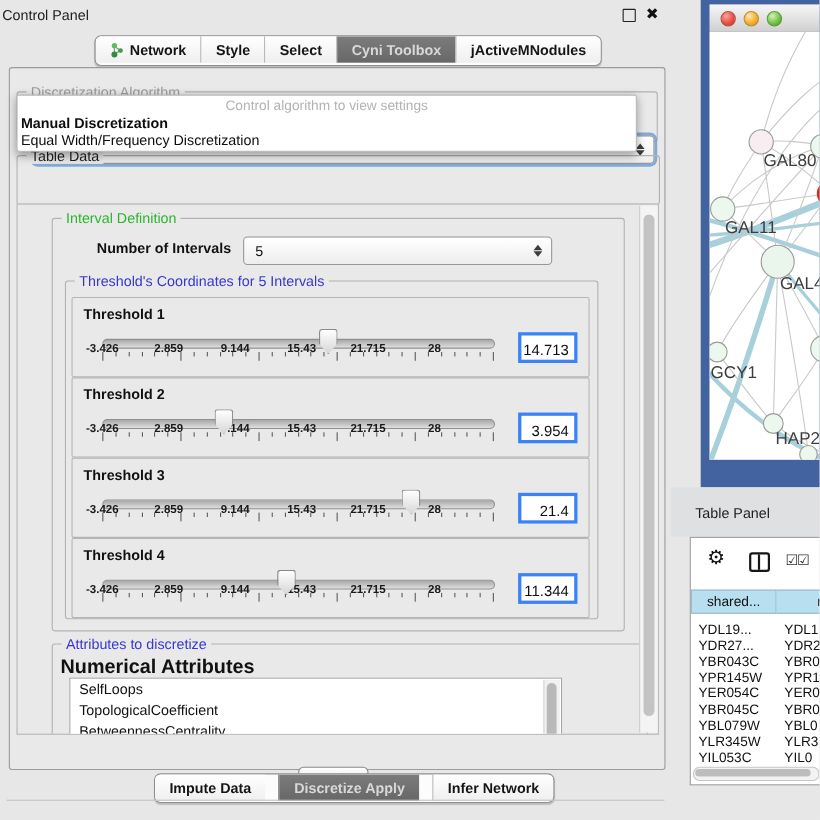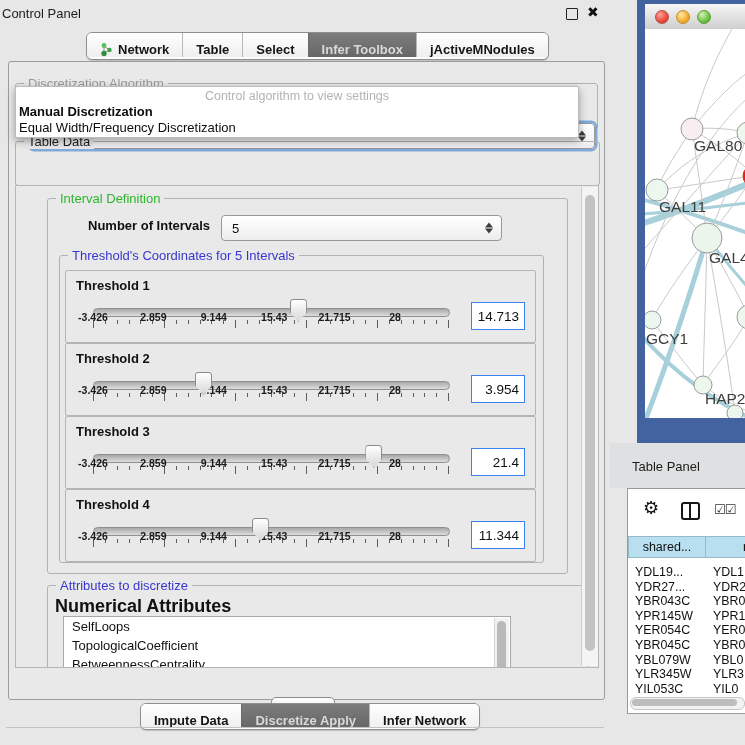--- a/index.html
+++ b/index.html
@@ -11,26 +11,26 @@
   }
   
   .cp{position:absolute;left:0;top:0;width:610px;height:745px;background:#e7e7e7;}
   .cp-titlebar{position:absolute;left:0;top:0;width:610px;height:26px;}
   .cp-title{position:absolute;left:2px;top:6px;font-size:13px;color:#1c1c1c;}
   .cp-float{position:absolute;left:566px;top:8px;width:10px;height:10px;border:1.5px solid #222;border-radius:1px;}
   .cp-close{position:absolute;left:587px;top:4px;font-size:14px;font-weight:bold;color:#111;}
   
   .seg{position:absolute;display:inline-flex;border:1px solid #8f8f8f;border-radius:6px;overflow:hidden;
        background:#fcfcfc;box-shadow:0 1px 1px rgba(0,0,0,.18);}
-  .seg-item{display:flex;align-items:flex-end;padding:0 13px;height:24px;font-size:13px;font-weight:bold;
+  .seg-item{display:flex;align-items:center;padding:0 13px;height:24px;font-size:13px;font-weight:bold;
        color:#151515;background:linear-gradient(#ffffff,#efefef);border-left:1px solid #b9b9b9;cursor:default;}
   .seg-item:first-child{border-left:none;}
   .seg-item.sel{background:linear-gradient(#7c7c7c,#676767);color:#d9d9d9;border-left-color:#6a6a6a;}
   #top-tabs{left:86px;top:32px;height:26px;}
-  #bottom-tabs{left:140px;top:703px;height:25px;}
+  #bottom-tabs{left:140px;top:703px;height:25px;gap:12px;}
   
   .outer-box{position:absolute;left:8px;top:61px;width:595px;height:637px;border:1px solid #9c9c9c;
        border-radius:3px;background:#e9e9e9;}
   .grp{position:absolute;border:1px solid #b2b2b2;border-radius:3px;}
   .grp-title{position:absolute;top:-8px;left:8px;background:#e9e9e9;padding:0 4px;font-size:13px;white-space:nowrap;}
   .grp-title.gray{color:#9b9b9b;}
   .grp-title.dark{color:#1d1d1d;}
   .grp-title.green{color:#2db52d;}
   .grp-title.blue{color:#3737cf;}
   .grp-disc{left:6px;top:21px;width:581px;height:44px;}
@@ -65,21 +65,21 @@
   .sl{position:absolute;left:27px;top:0;width:355px;height:71px;}
   .sl-track{position:absolute;left:0;top:37px;width:355px;height:7px;border:1px solid #8f8f8f;border-radius:5px;
        background:linear-gradient(#a8a8a8,#dedede);}
   .sl-thumb{position:absolute;top:28px;width:15px;height:21px;background:linear-gradient(#ffffff,#d7d7d7);
        border:1px solid #8a8a8a;clip-path:polygon(0 0,100% 0,100% 58%,50% 100%,0 58%);border-radius:3px;}
   .sl-ticks{position:absolute;left:0;top:49px;width:355px;height:9px;}
   .tick{position:absolute;top:0;width:1px;height:4px;background:#5c5c5c;}
   .tick.major{height:8px;}
   .sl-labs{position:absolute;left:0;top:40px;width:302px;height:12px;}
   .sl-lab{position:absolute;transform:translateX(-50%);font-size:10.5px;font-weight:bold;color:#1a1a1a;white-space:nowrap;}
-  .thr-value{position:absolute;left:405px;top:31px;width:54px;height:28px;background:#ffffff;border:1px solid #3b82f6;
+  .thr-value{position:absolute;left:405px;top:31px;width:54px;height:28px;background:#ffffff;border:3px solid #3b82f6;
        font-size:13.5px;color:#111;text-align:right;line-height:28px;padding-right:5px;box-sizing:border-box;}
   .grp-attrs{left:31px;top:399px;width:540px;height:120px;}
   .attrs-label{position:absolute;left:7px;top:10px;font-size:18px;font-weight:bold;color:#111;}
   .attr-list{position:absolute;left:15px;top:30px;width:446px;height:80px;background:#ffffff;border:1px solid #a8a8a8;}
   .attr-item{padding-left:8px;line-height:19px;font-size:13px;color:#111;white-space:nowrap;}
   .list-vscroll{position:absolute;right:1px;top:1px;width:14px;height:76px;background:#f1f1f1;border-left:1px solid #d5d5d5;}
   .list-vthumb{position:absolute;left:2px;top:3px;width:9px;height:66px;background:#b9b9b9;border-radius:5px;}
   .apply{position:absolute;left:262px;top:609px;width:64px;height:23px;background:linear-gradient(#ffffff,#dcdcdc);
        border:1px solid #8d8d8d;border-radius:5px;font-size:13px;color:#111;font-family:inherit;margin-top:26px;}
   .cp-bottomline{position:absolute;left:6px;top:727px;width:598px;border-top:1px solid #c3c3c3;}
@@ -131,27 +131,27 @@
           <line x1="4" y1="4" x2="9.5" y2="8" stroke="#8a8a8a"></line>
           <line x1="4" y1="11" x2="9.5" y2="8" stroke="#8a8a8a"></line>
           <line x1="4" y1="4" x2="4" y2="11" stroke="#8a8a8a"></line>
           <circle cx="4" cy="3.5" r="2.4" fill="#56c05e"></circle>
           <circle cx="9.5" cy="8" r="2.2" fill="#3da04a"></circle>
           <circle cx="4" cy="11.5" r="2.7" fill="#2f8f3e"></circle>
         </svg>
         <span>Network</span>
       </div>
       <div class="seg-item">
-        <span>Table</span>
+        <span>Style</span>
       </div>
       <div class="seg-item">
         <span>Select</span>
       </div>
       <div class="seg-item sel">
-        <span>Infer Toolbox</span>
+        <span>Cyni Toolbox</span>
       </div>
       <div class="seg-item">
         <span>jActiveMNodules</span>
       </div>
     </div>
 
   <div class="outer-box">
     <div class="grp grp-disc">
       <span class="grp-title gray">Discretization Algorithm</span>
       <div class="combo combo-disc">

